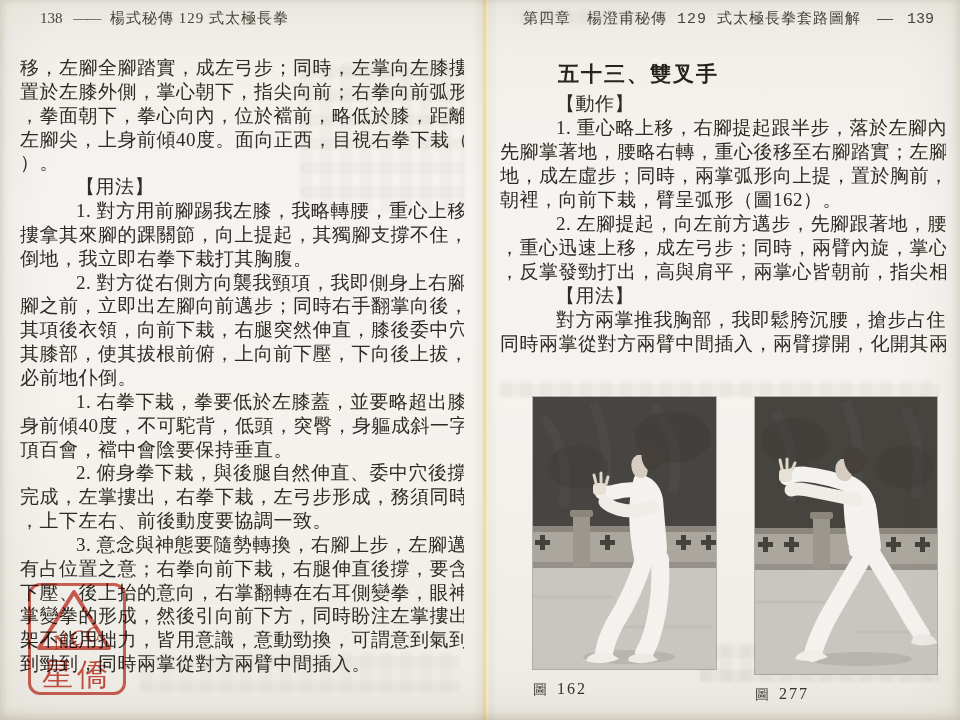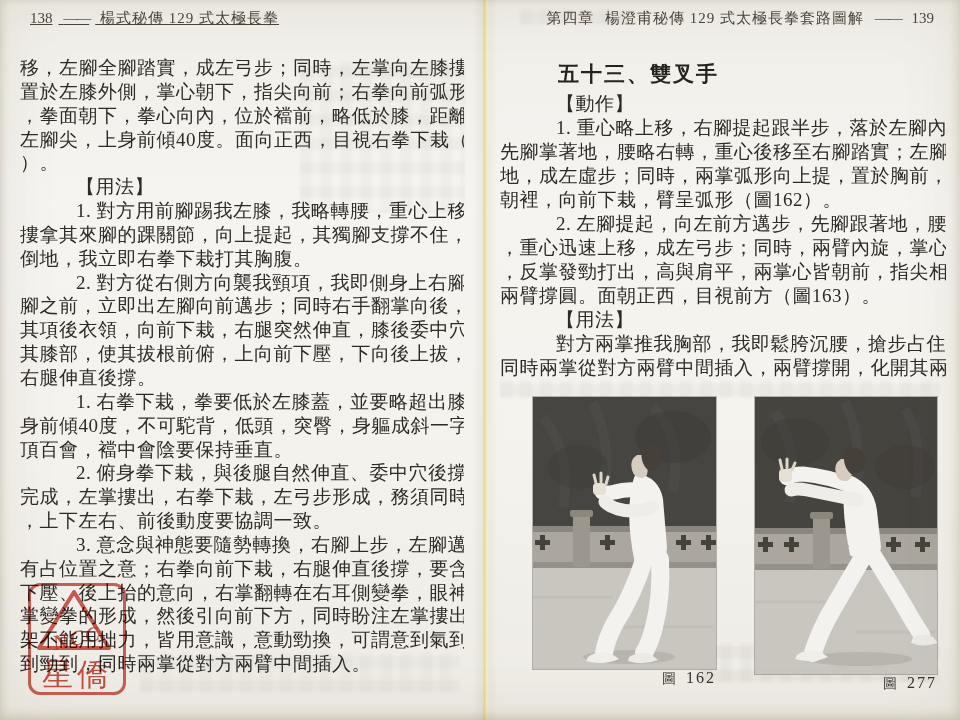--- a/index.html
+++ b/index.html
@@ -10,39 +10,39 @@
   }
   
   #spread::after{content:"";position:absolute;inset:0;pointer-events:none;
     box-shadow:inset 0 0 60px rgba(120,110,90,.12), inset 0 -6px 10px rgba(150,130,80,.15), inset -5px 0 8px rgba(150,140,110,.12), inset 4px 0 6px rgba(150,140,110,.10);}
   .gutter{position:absolute;left:472px;top:0;width:26px;height:720px;pointer-events:none;
     background:linear-gradient(90deg,rgba(90,80,60,0) 0%,rgba(120,105,70,.07) 38%,#e8d697 50%,#f4ecc8 56%,rgba(120,105,70,.05) 70%,rgba(90,80,60,0) 100%);}
   
   .hdr{position:absolute;top:9px;font-size:15px;color:#474339;letter-spacing:1px;white-space:nowrap;}
   .hdr .num{font-size:15px;letter-spacing:0;}
   .hdr .dash{letter-spacing:-2px;color:#55504a;}
-  #hdr-left{left:30px;text-decoration:underline;}
-  #hdr-right{right:20px;}
+  #hdr-left{left:40px;}
+  #hdr-right{right:20px;font-family:Liberation Mono, monospace;}
   .hdr span{margin-right:6px;}
   
   .col{position:absolute;font-size:19px;letter-spacing:.5px;color:#2e2b26;}
   #left-lines{left:20px;top:56px;width:444px;line-height:23.85px;}
   #right-lines{left:500px;top:92px;width:446px;line-height:24.1px;}
   .tline{height:24px;overflow:hidden;text-align:justify;text-align-last:justify;white-space:nowrap;}
   #left-lines .tline{height:23.85px;}
   .tline.ind{padding-left:56px;}
   .tline.end{text-align:left;text-align-last:left;}
   #r-heading{position:absolute;left:500px;top:60px;width:446px;padding-left:58px;
     font-size:21px;font-weight:bold;letter-spacing:2px;color:#26231f;}
   
   .figure{position:absolute;}
   #figure-1{left:533px;top:397px;width:183px;}
   #figure-2{left:755px;top:397px;width:182px;}
   .photo{display:block;box-shadow:0 0 0 1px rgba(60,58,54,.35);}
-  .fig-caption{text-align:right;font-size:16px;color:#35322c;letter-spacing:2px;}
+  .fig-caption{margin-top:11px;text-align:left;font-size:16px;color:#35322c;letter-spacing:2px;}
   .fig-caption .icon{font-size:14px;margin-right:8px;}
   
   .bleed{position:absolute;pointer-events:none;filter:blur(1.3px);opacity:.5;
     background:repeating-linear-gradient(180deg,transparent 0 4px,rgba(110,104,94,.12) 4px 16px,transparent 16px 24px),
                repeating-linear-gradient(90deg,rgba(110,104,94,.10) 0 12px,transparent 12px 20px);}
   #bleed-1{left:300px;top:62px;width:165px;height:150px;opacity:.35;}
   #bleed-2{left:500px;top:380px;width:440px;height:18px;opacity:.4;}
   #bleed-3{left:700px;top:642px;width:240px;height:40px;opacity:.45;}
   #bleed-4{left:140px;top:652px;width:320px;height:40px;opacity:.3;}
   #bleed-5{left:520px;top:8px;width:120px;height:16px;opacity:.3;}
@@ -86,21 +86,21 @@
       <div class="tline">左腳尖，上身前傾40度。面向正西，目視右拳下栽（圖161</div>
       <div class="tline end">）。</div>
       <div class="tline ind end">【用法】</div>
       <div class="tline ind">1. 對方用前腳踢我左膝，我略轉腰，重心上移，左掌</div>
       <div class="tline">摟拿其來腳的踝關節，向上提起，其獨腳支撐不住，向右</div>
       <div class="tline end">倒地，我立即右拳下栽打其胸腹。</div>
       <div class="tline ind">2. 對方從右側方向襲我頸項，我即側身上右腳搶站其</div>
       <div class="tline">腳之前，立即出左腳向前邁步；同時右手翻掌向後，抓住</div>
       <div class="tline">其項後衣領，向前下栽，右腿突然伸直，膝後委中穴後撐</div>
       <div class="tline">其膝部，使其拔根前俯，上向前下壓，下向後上拔，對方</div>
-      <div class="tline end">右腿伸直後撐。</div>
+      <div class="tline end">必前地仆倒。</div>
       <div class="tline ind">1. 右拳下栽，拳要低於左膝蓋，並要略超出膝蓋。上</div>
       <div class="tline">身前傾40度，不可駝背，低頭，突臀，身軀成斜一字，頭</div>
       <div class="tline end">頂百會，襠中會陰要保持垂直。</div>
       <div class="tline ind">2. 俯身拳下栽，與後腿自然伸直、委中穴後撐要同時</div>
       <div class="tline">完成，左掌摟出，右拳下栽，左弓步形成，務須同時到位</div>
       <div class="tline end">，上下左右、前後動度要協調一致。</div>
       <div class="tline ind">3. 意念與神態要隨勢轉換，右腳上步，左腳邁步，均</div>
       <div class="tline">有占位置之意；右拳向前下栽，右腿伸直後撐，要含有前</div>
       <div class="tline">下壓、後上抬的意向，右掌翻轉在右耳側變拳，眼神顧注</div>
       <div class="tline">掌變拳的形成，然後引向前下方，同時盼注左掌摟出。走</div>
@@ -111,21 +111,20 @@
   <div id="r-heading">五十三、雙叉手</div>
   <div class="col" id="right-lines">
       <div class="tline ind end">【動作】</div>
       <div class="tline ind">1. 重心略上移，右腳提起跟半步，落於左腳內踝後，</div>
       <div class="tline">先腳掌著地，腰略右轉，重心後移至右腳踏實；左腳尖點</div>
       <div class="tline">地，成左虛步；同時，兩掌弧形向上提，置於胸前，掌心</div>
       <div class="tline end">朝裡，向前下栽，臂呈弧形（圖162）。</div>
       <div class="tline ind">2. 左腳提起，向左前方邁步，先腳跟著地，腰略左轉</div>
       <div class="tline">，重心迅速上移，成左弓步；同時，兩臂內旋，掌心外翻</div>
       <div class="tline">，反掌發勁打出，高與肩平，兩掌心皆朝前，指尖相對，</div>
-      <div class="tline end">兩臂撐圓。面朝正西，目視前方（圖163）。</div>
       <div class="tline ind end">【用法】</div>
       <div class="tline ind">對方兩掌推我胸部，我即鬆胯沉腰，搶步占住中心；</div>
       <div class="tline">同時兩掌從對方兩臂中間插入，兩臂撐開，化開其兩臂，</div>
     </div>
 
   <div class="figure" id="figure-1">
     <svg class="photo" width="183" height="272" viewBox="0 0 183 272">
       <rect width="183" height="272" fill="#c9c6c0"></rect>
       <rect width="183" height="130" fill="#474542"></rect>
       <path d="M10 20 Q40 60 30 110 M60 5 Q80 50 70 100 M120 10 Q150 40 140 95" stroke="#56534e" stroke-width="10" fill="none" opacity=".35"></path>

